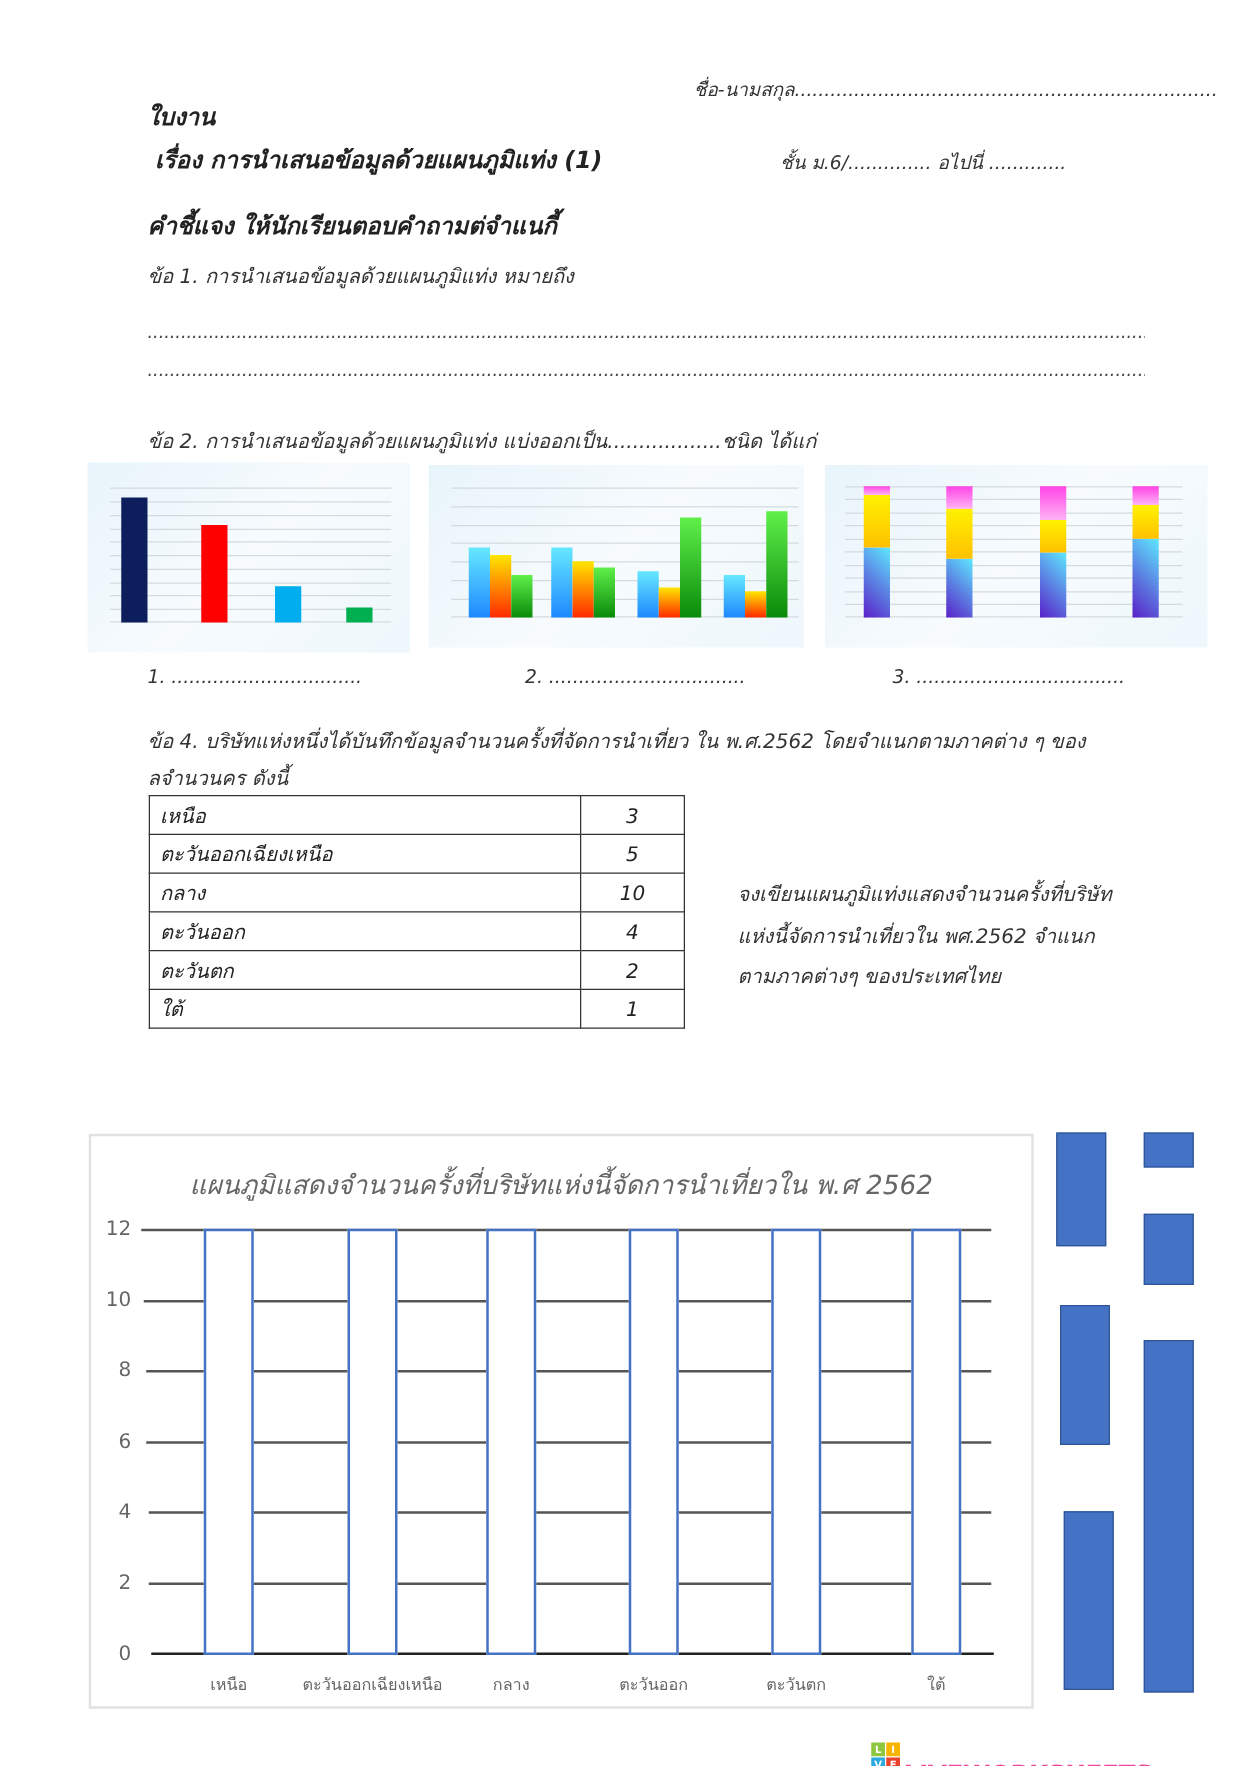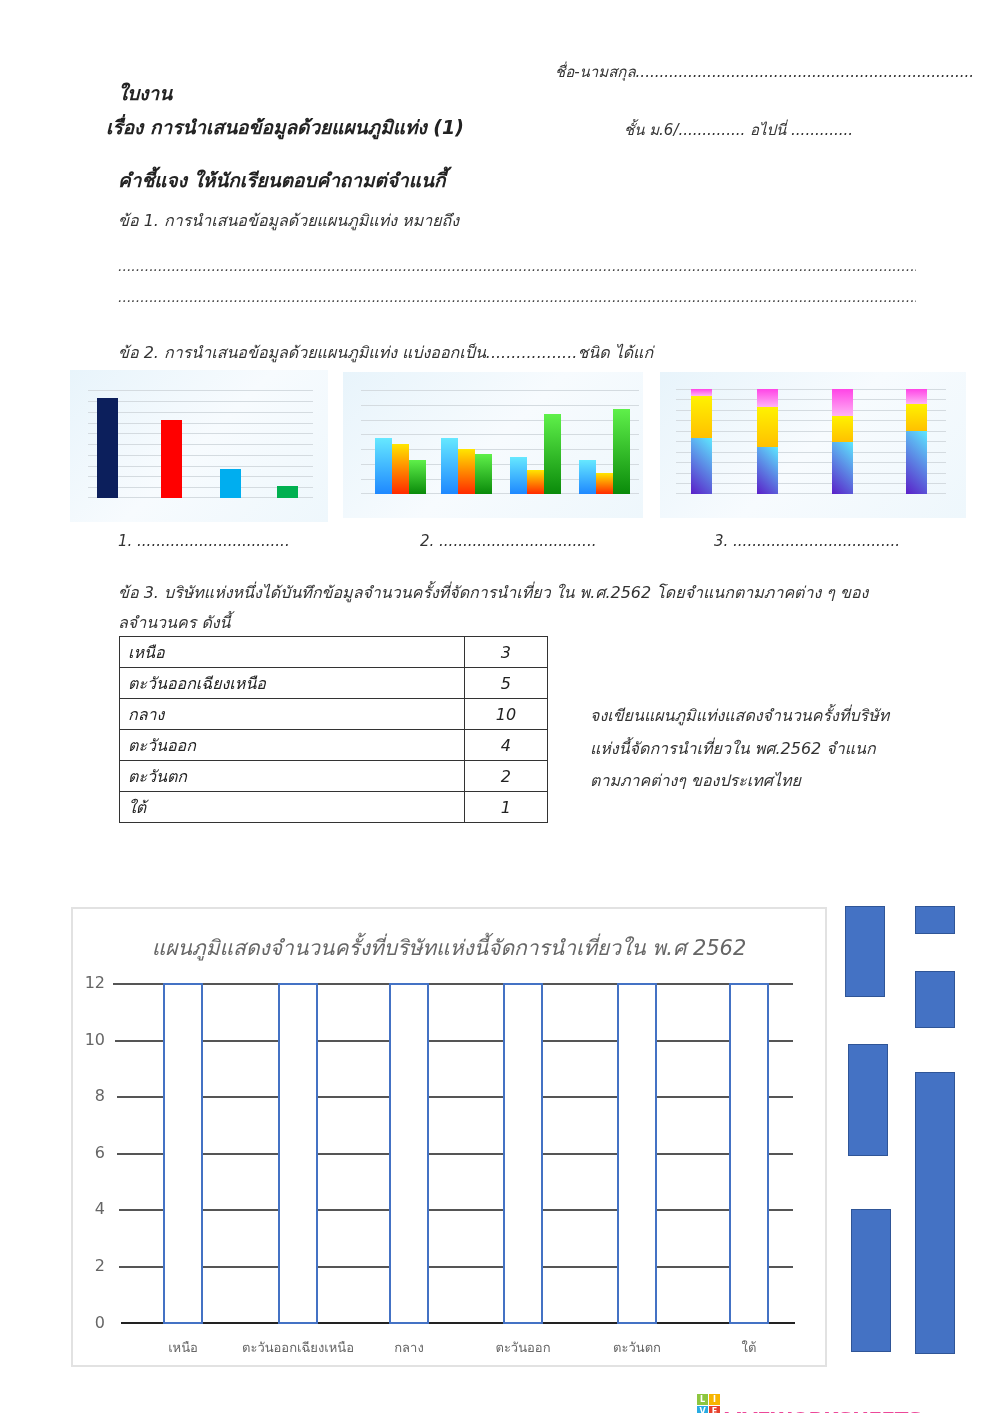--- a/index.html
+++ b/index.html
@@ -24,21 +24,21 @@
   .drag-bar { position:absolute; background:#4472c4; border:1.5px solid #2f5597; box-sizing:border-box; cursor:grab; }
   .logo { position:absolute; left:697px; top:1379px; display:flex; align-items:center; }
   .logo-box { display:grid; grid-template-columns:11px 11px; grid-template-rows:11px 11px; gap:1px; margin-right:3px; }
   .logo-box span { font-size:8px; font-weight:bold; color:#fff; display:flex; align-items:center; justify-content:center; }
   .logo-text { font-family:"DejaVu Sans", sans-serif; font-weight:bold; font-size:20px; color:#ec4899; letter-spacing:-0.5px;margin-top:28px; }
 </style>
 </head>
 <body>
 
 <div class="abs t-title" style="left:118px;top:78px;">ใบงาน</div>
-<div class="abs t-title" style="left:106px;top:112px;">เรื่อง  การนำเสนอข้อมูลด้วยแผนภูมิแท่ง (1)</div>
+<div class="abs t-title" style="left:124px;top:112px;">เรื่อง  การนำเสนอข้อมูลด้วยแผนภูมิแท่ง (1)</div>
 <div class="abs t-body" style="left:555px;top:60px;font-size:15px;">ชื่อ-นามสกุล.......................................................................</div>
 <div class="abs t-body" style="left:624px;top:118px;font-size:15px;">ชั้น  ม.6/..............  อไปนี่ .............</div>
 <div class="abs t-title" style="left:118px;top:165px;">คำชี้แจง  ให้นักเรียนตอบคำถามต่จำแนกี้</div>
 
 <div class="abs t-body" style="left:118px;top:208px;">ข้อ 1. การนำเสนอข้อมูลด้วยแผนภูมิแท่ง  หมายถึง</div>
 <div class="abs dots" style="left:118px;top:258px;width:798px;">........................................................................................................................................................................................................................</div>
 <div class="abs dots" style="left:118px;top:289px;width:798px;">........................................................................................................................................................................................................................</div>
 
 <div class="abs t-body" style="left:118px;top:340px;">ข้อ 2. การนำเสนอข้อมูลด้วยแผนภูมิแท่ง  แบ่งออกเป็น..................ชนิด   ได้แก่</div>
 
@@ -116,21 +116,21 @@
     <div class="bar" style="left:230px;width:21px;height:63px;background:linear-gradient(45deg,#5a1fc8,#5ee8ff);"></div>
     <div class="bar" style="left:230px;width:21px;bottom:63px;height:27px;background:linear-gradient(#fff200,#ffc000);"></div>
     <div class="bar" style="left:230px;width:21px;bottom:90px;height:15px;background:linear-gradient(#ff44e6,#ffb3f5);"></div>
   </div>
 </div>
 
 <div class="abs t-body" style="left:118px;top:532px;font-size:15px;">1. ................................</div>
 <div class="abs t-body" style="left:420px;top:532px;font-size:15px;">2. .................................</div>
 <div class="abs t-body" style="left:714px;top:532px;font-size:15px;">3. ...................................</div>
 
-<div class="abs t-body" style="left:118px;top:580px;">ข้อ 3. บริษัทแห่งหนึ่งได้บันทึกข้อมูลจำนวนครั้งที่จัดการนำเที่ยว  ใน พ.ศ.2562  โดยจำแนกตามภาคต่าง ๆ ของ</div>
+<div class="abs t-body" style="left:118px;top:580px;">ข้อ 4. บริษัทแห่งหนึ่งได้บันทึกข้อมูลจำนวนครั้งที่จัดการนำเที่ยว  ใน พ.ศ.2562  โดยจำแนกตามภาคต่าง ๆ ของ</div>
 <div class="abs t-body" style="left:118px;top:610px;">ลจำนวนคร  ดังนี้</div>
 
 <table class="data abs" style="left:119px;top:636px;width:429px;">
   <tbody>
   <tr>
         <td>เหนือ</td>
         <td class="num">3</td>
       </tr>
   <tr>
         <td>ตะวันออกเฉียงเหนือ</td>

